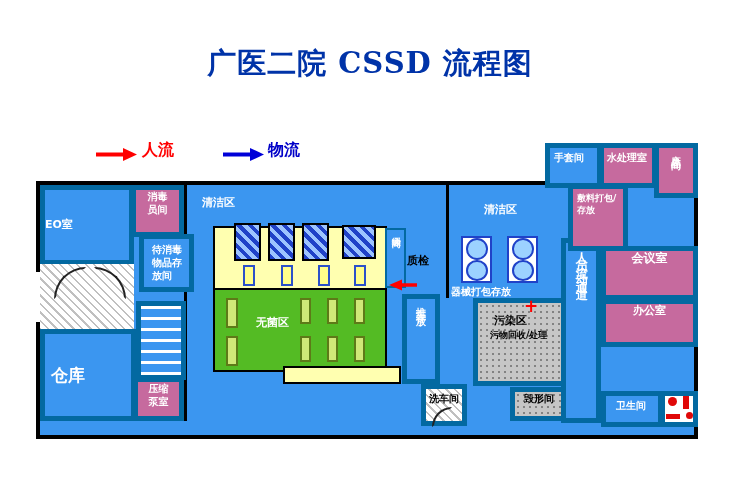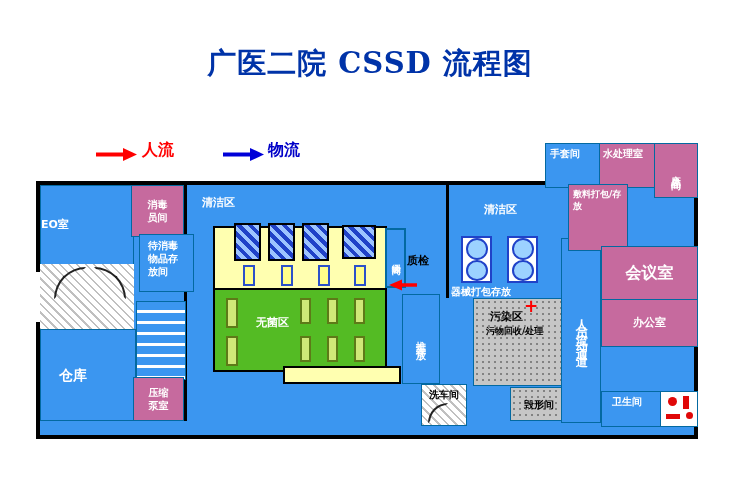--- a/index.html
+++ b/index.html
@@ -2,30 +2,30 @@
 <html><head>
 <meta charset="utf-8">
 <style>
   html,body { margin:0; padding:0; }
   body { width:740px; height:500px; background:#fff; font-family:"DejaVu Sans","Liberation Sans",sans-serif; }
   .stage { position:relative; width:740px; height:500px; overflow:hidden; background:#fff;text-decoration:underline; }
   .abs { position:absolute; }
   .title { position:absolute; top:44px; left:0; width:740px; text-align:center;
            font-family:"DejaVu Serif","Liberation Serif",serif; font-size:29px; font-weight:bold;
            color:#0033A8; letter-spacing:1px; }
-  .room { position:absolute; border:1px solid #0369a1; box-sizing:border-box; }
+  .room { position:absolute; border:5px solid #0369a1; box-sizing:border-box; }
   .b2 { border-width:2px; }
   .blue { background:#3B96F0; }
   .pink { background:#C66A9E; }
   .green { background:#54BB24; }
   .yellow { background:#FFFFB0; }
   .white { background:#fff; }
   .lbl { color:#fff; font-weight:bold; font-size:10px; line-height:1.3; word-break:break-all; }
   .dk { color:#000; }
-  .cc { display:flex; align-items:center; justify-content:center; text-align:center; }
+  .cc { display:flex; align-items:flex-start; justify-content:center; text-align:center; }
   .cl { display:flex; align-items:center; }
   .vt { writing-mode:vertical-rl; text-orientation:upright; }
   .hatch { background-color:#fff;
            background-image:repeating-linear-gradient(45deg, rgba(150,150,150,.6) 0 1.5px, transparent 1.5px 6px); }
   .speckle { background-color:#C6C6C6;
              background-image:radial-gradient(#828282 1px, transparent 1.3px); background-size:6px 6px;margin-left:24px; }
   .stairs { background:repeating-linear-gradient(0deg, #fff 0 3px, #3B96F0 3px 11px); }
   .wall { position:absolute; background:#000; }
   .machine { position:absolute; border:2px solid #000; box-sizing:border-box;
              background:repeating-linear-gradient(45deg, #2042c8 0 4px, #9dc4ff 4px 8px); }
@@ -79,21 +79,21 @@
   <div class="room pink cc" style="left:131px;top:185px;width:53px;height:52px">
     <span class="lbl" style="width:24px">消毒员间</span>
     </div>
   <div class="room blue" style="left:139px;top:234px;width:55px;height:58px">
     <span class="lbl" style="display:block;padding:4px 0 0 8px;width:34px">待消毒物品存放间</span>
     </div>
   <div class="abs hatch" style="left:40px;top:264px;width:94px;height:66px"></div>
   <div class="arc" style="left:54px;top:267px;width:28px;height:28px"></div>
   <div class="arc" style="left:94px;top:267px;width:28px;height:28px;transform:scaleX(-1)"></div>
   <div class="room blue cl" style="left:40px;top:329px;width:96px;height:92px">
-    <span class="lbl" style="font-size:14px;padding-left:18px">仓库</span>
+    <span class="lbl" style="font-size:17px;padding-left:6px">仓库</span>
     </div>
   <div class="room stairs" style="left:136px;top:301px;width:50px;height:79px"></div>
   <div class="room pink cc" style="left:133px;top:377px;width:51px;height:44px">
     <span class="lbl" style="width:22px">压缩泵室</span>
     </div>
 
   <span class="flab lbl" style="left:202px;top:196px;font-size:11px">清洁区</span>
   <div class="abs yellow" style="left:213px;top:226px;width:174px;height:64px;border:2px solid #000;box-sizing:border-box"></div>
   <div class="machine" style="left:234px;top:223px;width:27px;height:38px"></div>
   <div class="machine" style="left:268px;top:223px;width:27px;height:38px"></div>
@@ -155,21 +155,21 @@
     </div>
 
   <div class="room blue cc" style="left:561px;top:238px;width:40px;height:185px">
     <span class="lbl vt" style="font-size:12px;letter-spacing:7px">人员流动通道</span>
     </div>
 
   <div class="room pink" style="left:568px;top:184px;width:60px;height:67px">
     <span class="lbl" style="display:block;padding:4px;font-size:9px">敷料打包/存放</span>
     </div>
   <div class="room pink cc" style="left:601px;top:246px;width:97px;height:54px">
-    <span class="lbl" style="font-size:16px">会议室</span>
+    <span class="lbl" style="font-size:12px">会议室</span>
     </div>
   <div class="room pink cc" style="left:601px;top:299px;width:97px;height:48px">
     <span class="lbl" style="font-size:11px">办公室</span>
     </div>
   <div class="room blue" style="left:601px;top:391px;width:62px;height:36px">
     <span class="lbl" style="display:block;padding:3px 10px">卫生间</span>
     </div>
   <div class="room white" style="left:660px;top:391px;width:38px;height:36px"></div>
   <div class="fix" style="left:668px;top:397px;width:9px;height:9px;border-radius:50%"></div>
   <div class="fix" style="left:683px;top:396px;width:6px;height:13px"></div>

